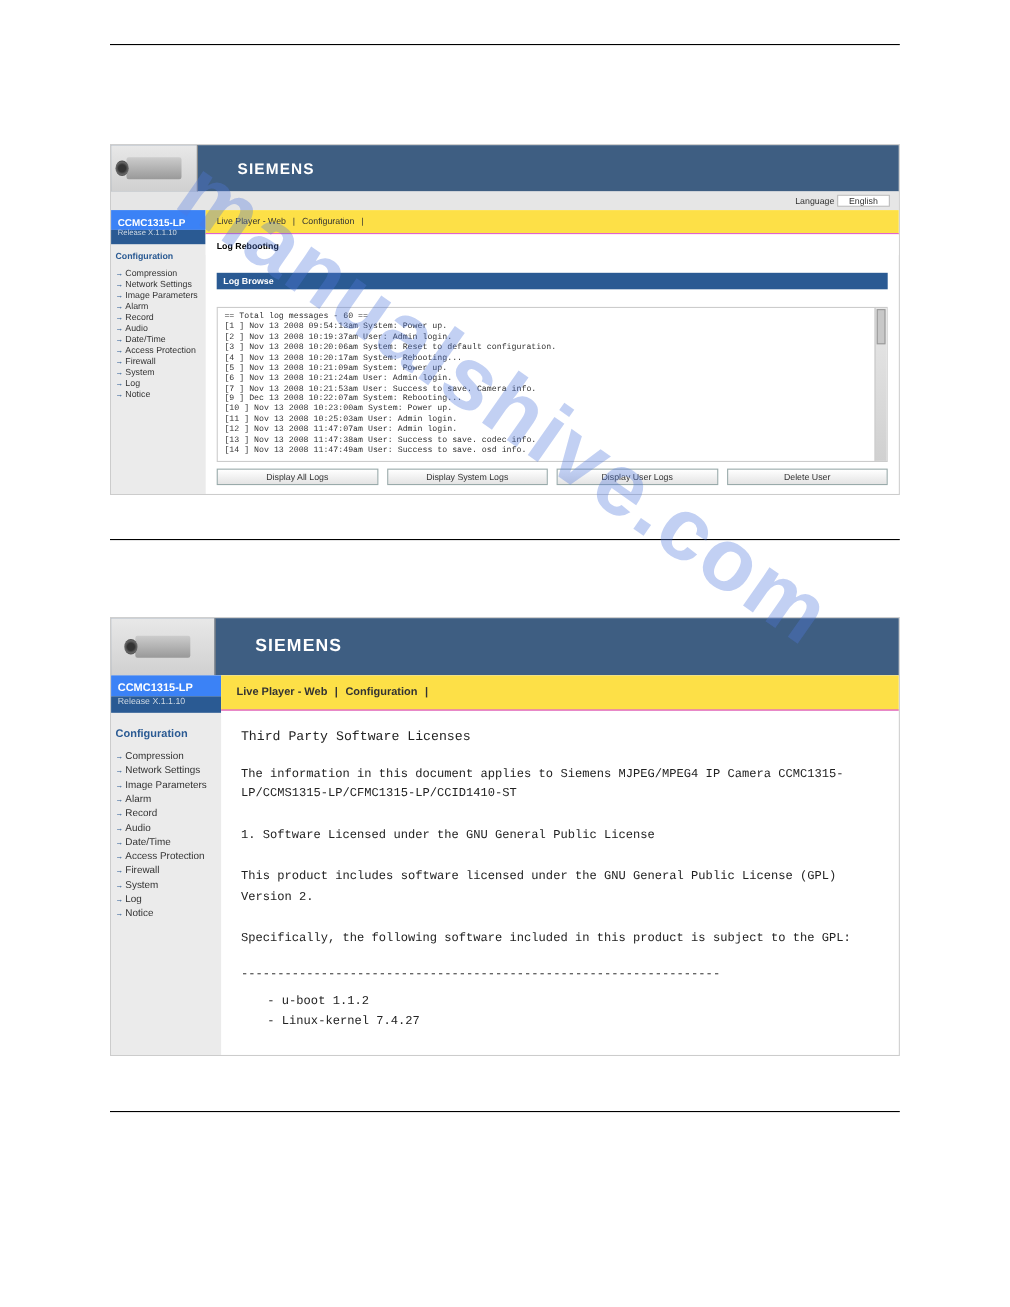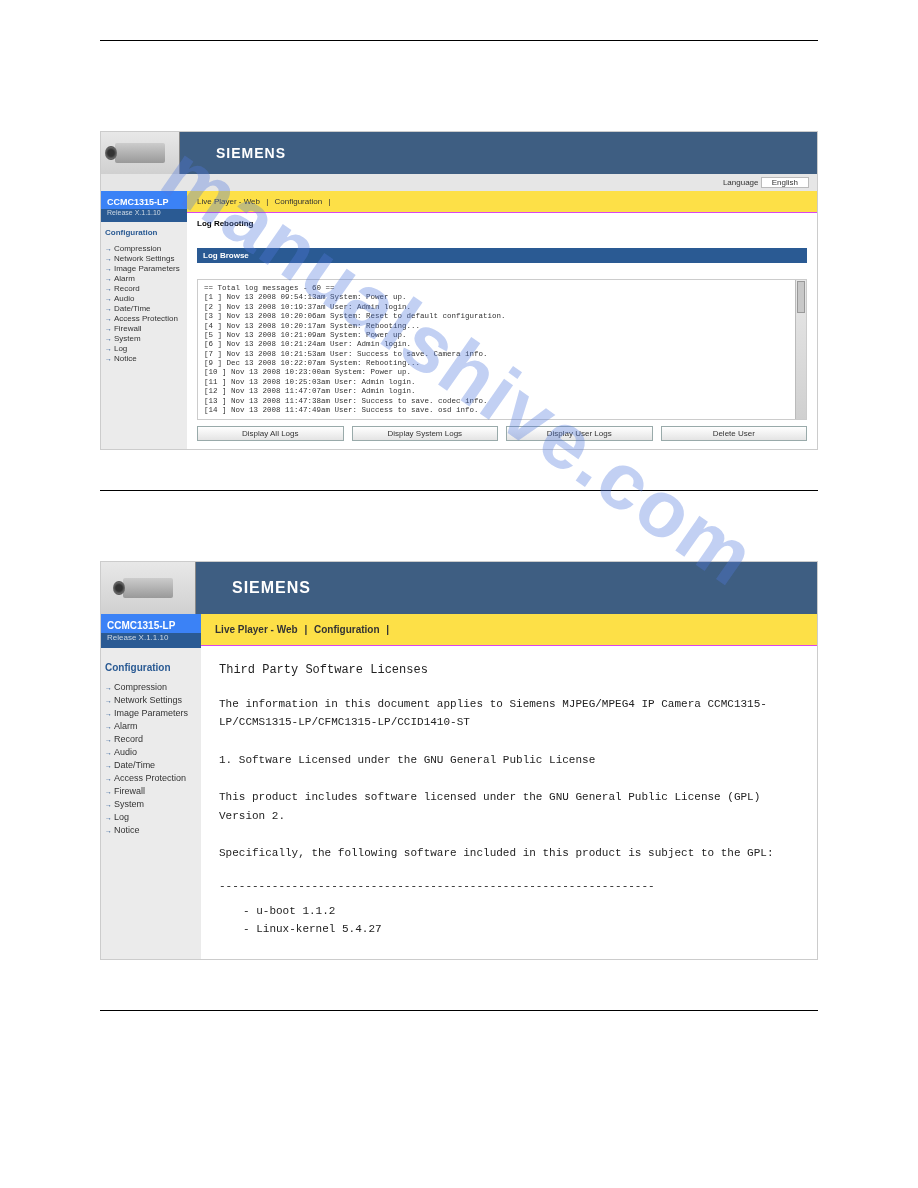--- a/index.html
+++ b/index.html
@@ -324,21 +324,21 @@
           <div>The information in this document applies to Siemens MJPEG/MPEG4 IP Camera CCMC1315-LP/CCMS1315-LP/CFMC1315-LP/CCID1410-ST</div>
           <br>
           <div>1.  Software Licensed under the GNU General Public License</div>
           <br>
           <div>This product includes software licensed under the GNU General Public License (GPL) Version 2.</div>
           <br>
           <div>Specifically, the following software included in this product is subject to the GPL:</div>
           <div class="dash">------------------------------------------------------------------</div>
           <div style="padding-left:24px;">
             <div>- u-boot 1.1.2</div>
-            <div>- Linux-kernel 5.4.27</div>
+            <div>- Linux-kernel 7.4.27</div>
           </div>
         </div>
       </div>
     </div>
   </div>
 
   <hr class="rule" style="margin-top:50px;">
 
   <div class="watermark">manualshive.com</div>
 </div>

